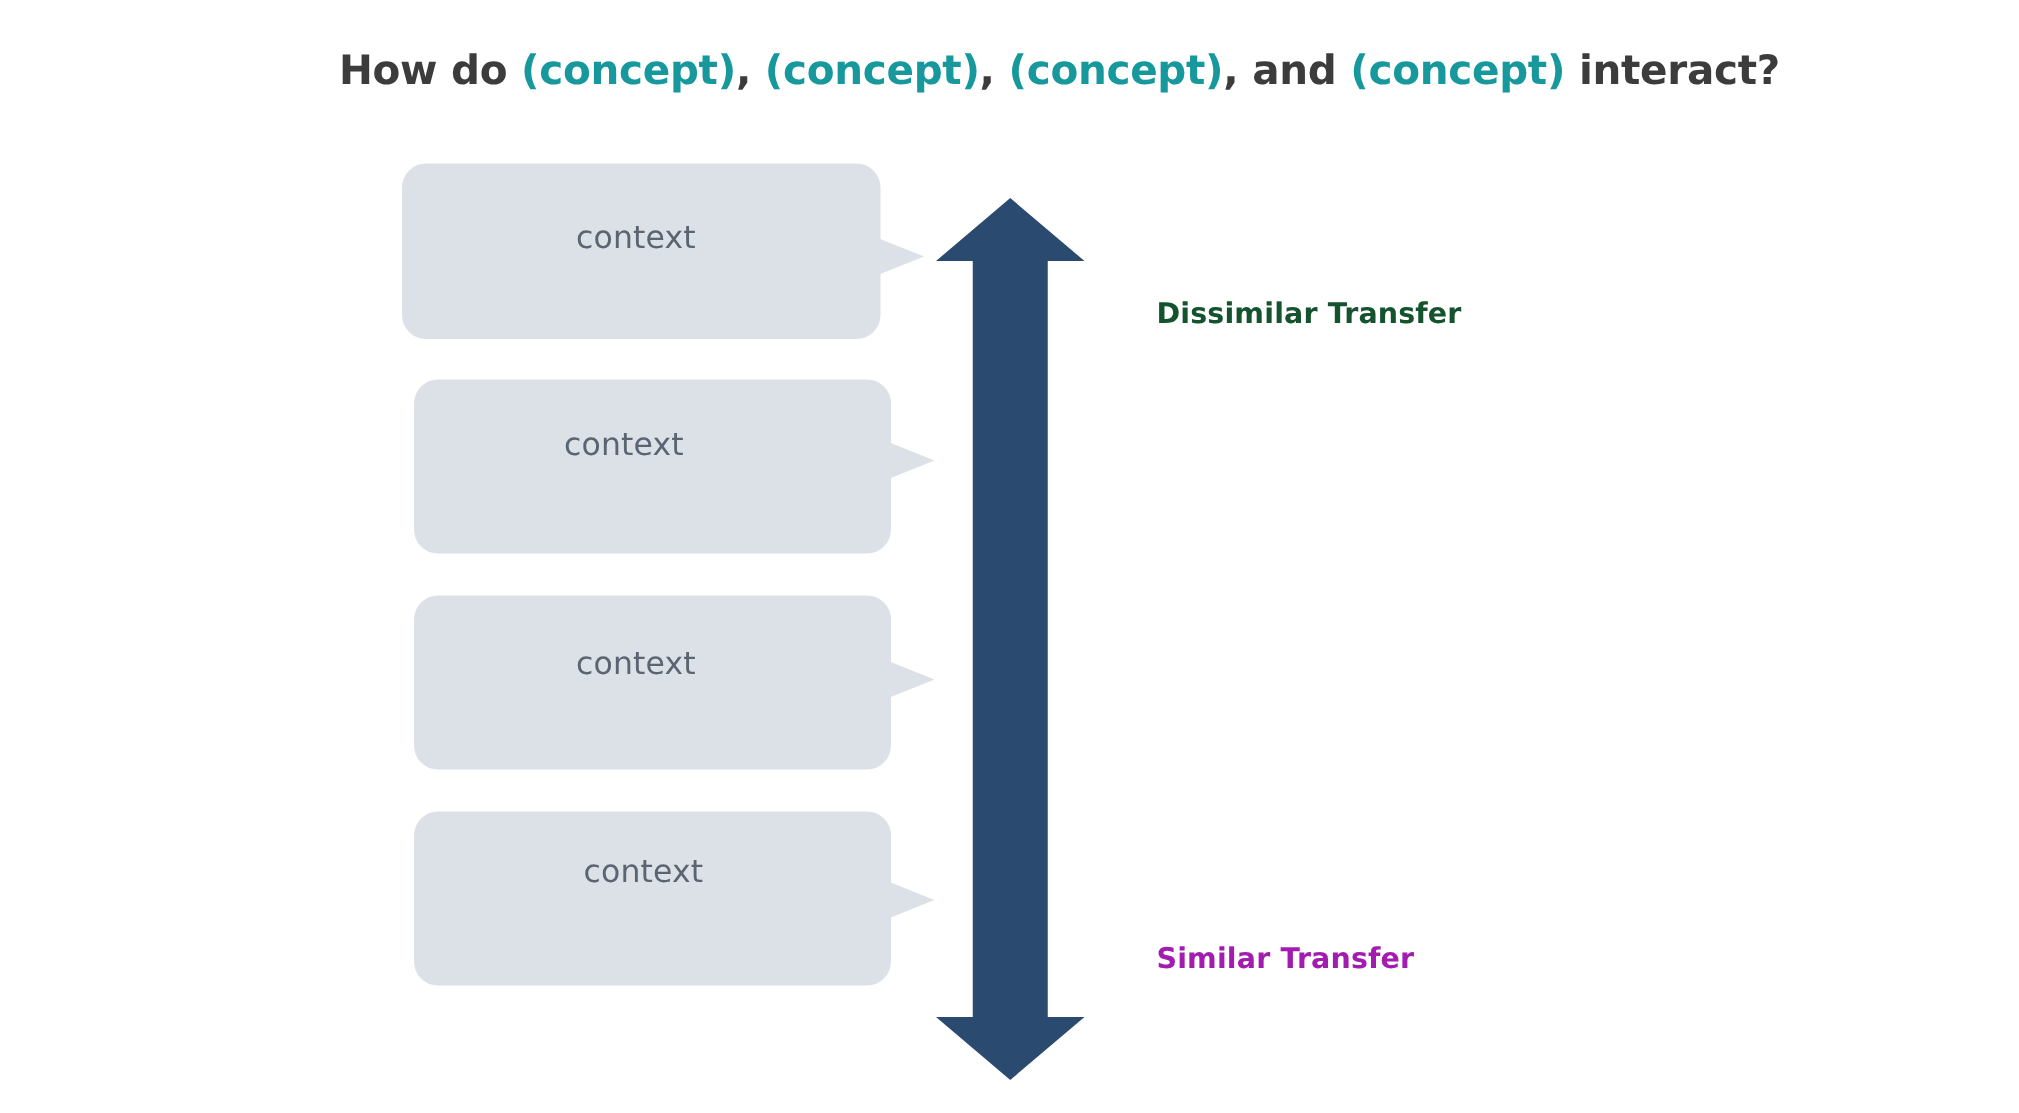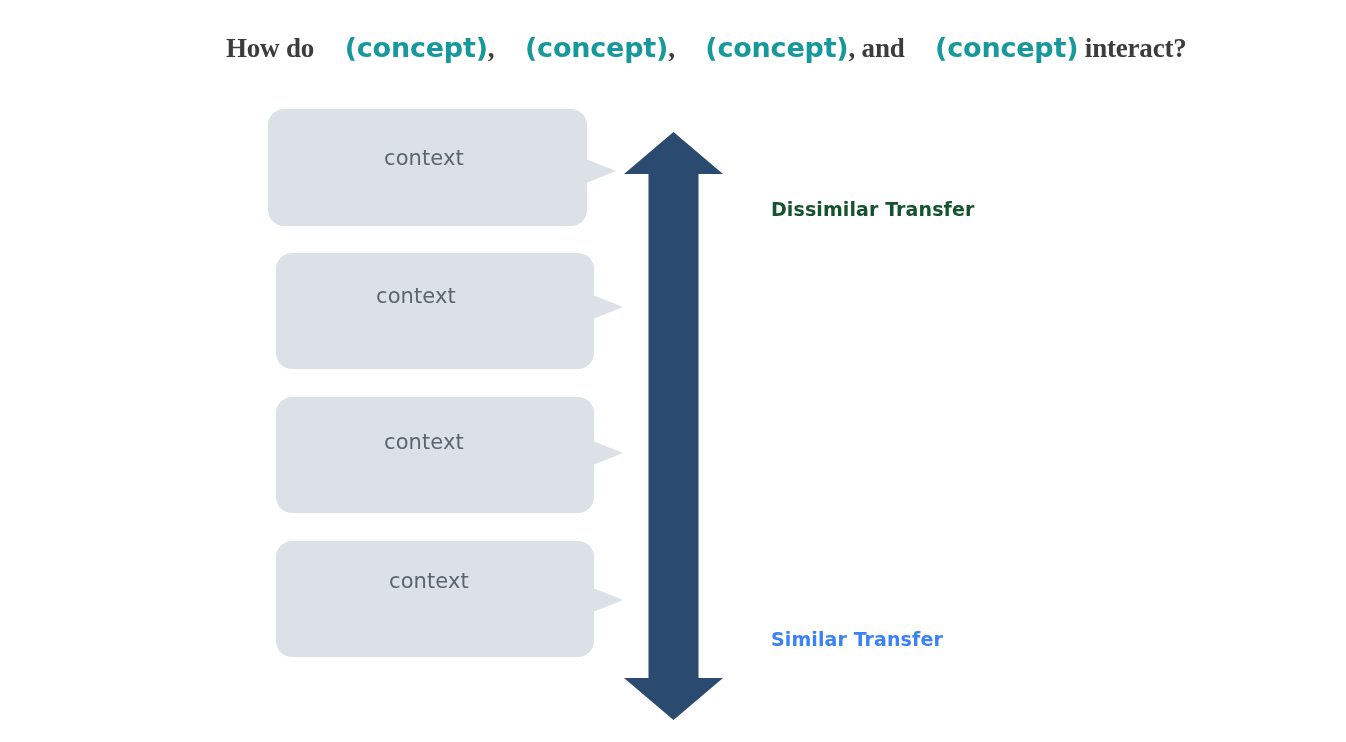--- a/index.html
+++ b/index.html
@@ -24,25 +24,23 @@
     top: 32px;
     font-size: 27px;
     font-weight: 600;
     letter-spacing: -0.2px;
     color: #3c3c3c;
     white-space: nowrap;
     line-height: 1.2;
   }
   #title .concept {
     color: #17989c;
-    margin-left: 24px;
   }
   #title .plain {
     color: #3c3c3c;
-    font-family: Liberation Serif, serif;
   }
 
   
   .bubble {
     position: absolute;
     background: #dce1e7;
     border-radius: 16px;
     box-sizing: border-box;
     padding-left: 12px;
   }
@@ -127,13 +125,13 @@
 <div class="bubble" id="bubble-4" style="background: rgb(220, 225, 231);">
   <span class="bubble-label" style="color: rgb(91, 101, 114);">context</span>
   <span class="tail" style="border-left-color: rgb(220, 225, 231);"></span>
 </div>
 
 <svg id="transfer-arrow" viewBox="0 0 108 600" width="108" height="600">
   <polygon id="arrow-shape" points="53.5,6 103,48 78.5,48 78.5,552 103,552 53.5,594 4,552 28.5,552 28.5,48 4,48" fill="#2b4a6f"></polygon>
 </svg>
 
 <div class="axis-label" id="label-dissimilar" style="color: #14532d;">Dissimilar Transfer</div>
-<div class="axis-label" id="label-similar" style="color: #3b82f6;">Similar Transfer</div>
+<div class="axis-label" id="label-similar" style="color: #a21caf;">Similar Transfer</div>
 
 </body></html>

